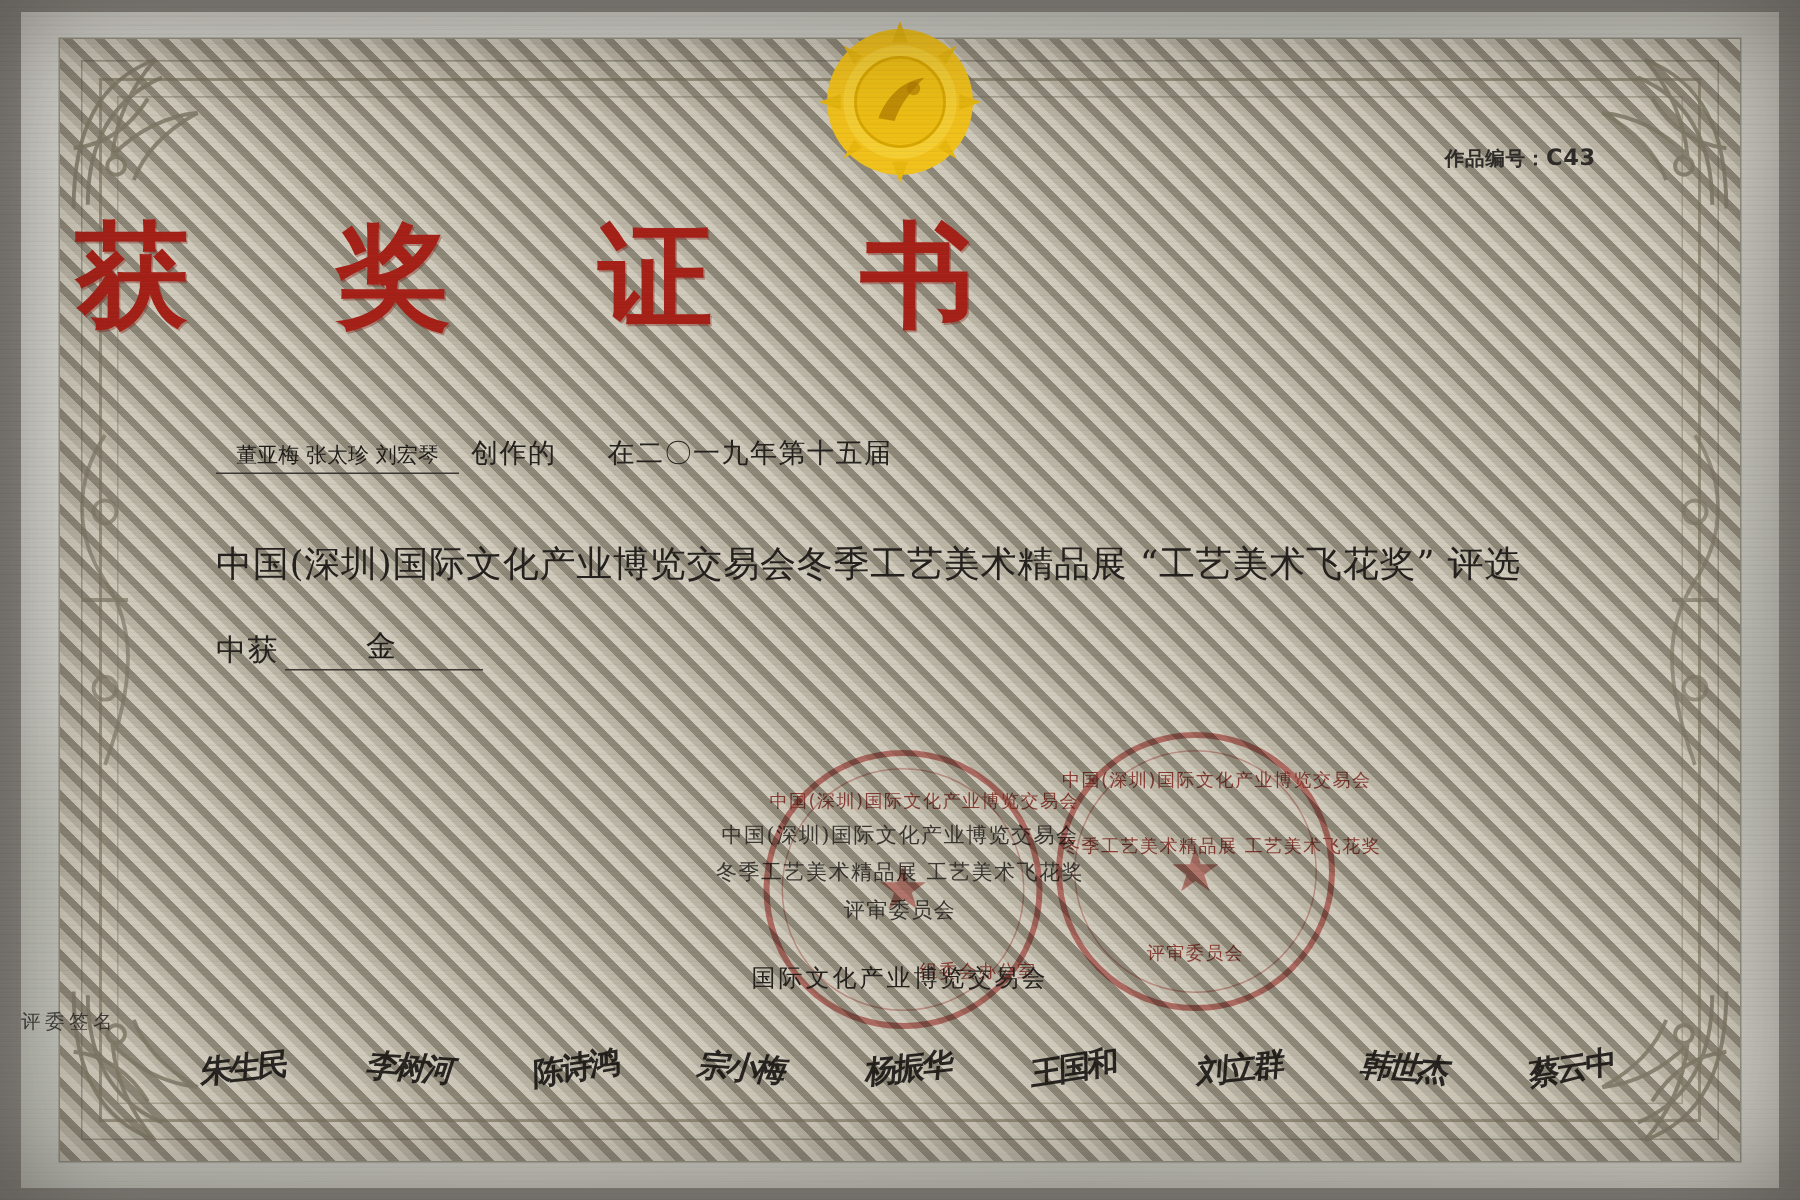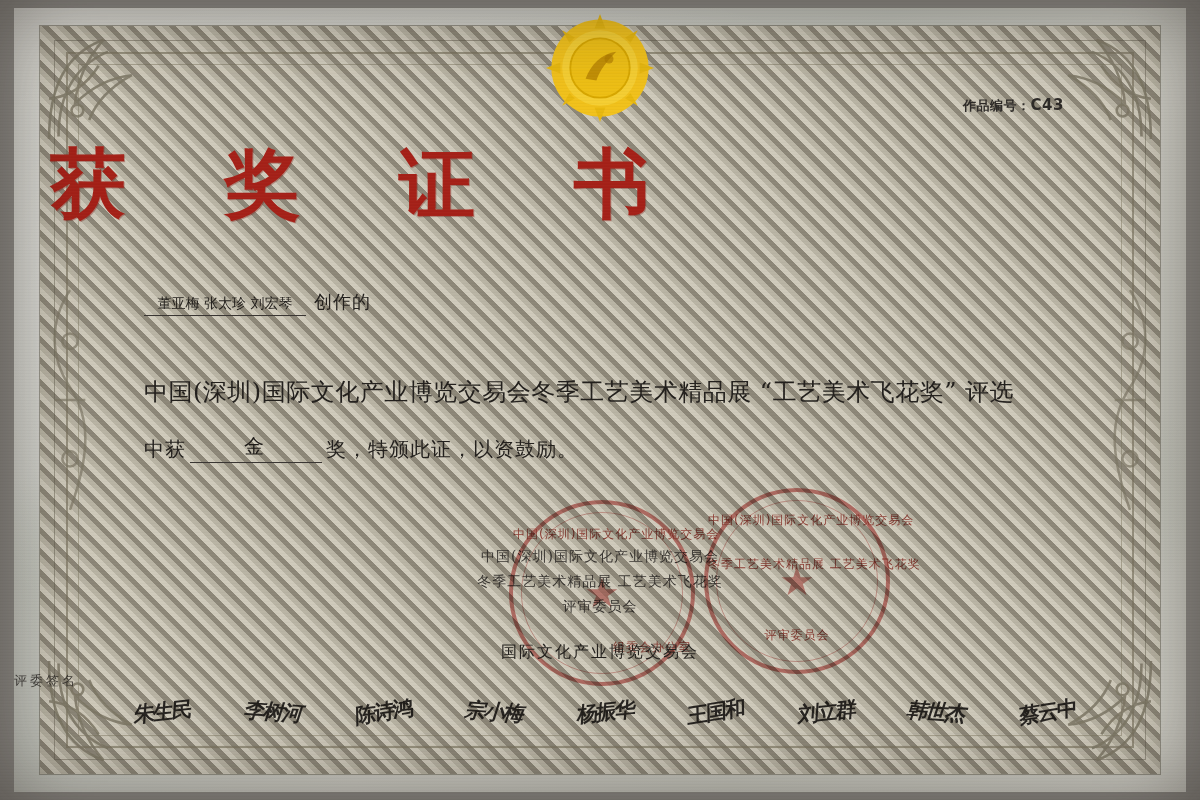--- a/index.html
+++ b/index.html
@@ -150,21 +150,21 @@
     right: 120px;
     top: 282px;
     color: #23201d;
     font-family: "DejaVu Serif", serif;
     font-size: 19px;
   }
   .line {
     display: flex;
     align-items: flex-end;
     white-space: nowrap;
-    margin-bottom: 60px;
+    margin-bottom: 44px;
     letter-spacing: 1px;
   }
   .line.l1 { font-size: 18px; }
   .blank {
     display: inline-block;
     border-bottom: 1px solid #3a3633;
     text-align: center;
     padding: 0 6px 2px 6px;
     font-family: "DejaVu Serif", serif;
   }
@@ -391,28 +391,28 @@
       <span>作品编号：</span><span class="num">C43</span>
     </div>
 
     <div class="title">获 奖 证 书</div>
 
     <div class="body">
 
       <div class="line l1">
         <span class="blank hand names">董亚梅 张太珍 刘宏琴</span>
         <span class="lbl">创作的</span>
+        <span class="lbl" style="padding-left:26px;">在二〇一九年第十五届</span>
       </div>
 
       <div class="line l2">中国(深圳)国际文化产业博览交易会冬季工艺美术精品展 “工艺美术飞花奖” 评选</div>
 
       <div class="line l3">
         <span>中获</span>
         <span class="blank hand medal" style="margin:0 4px;">金</span>
-        <span>奖，特颁此证，以资鼓励。</span>
       </div>
 
     </div>
 
     <div class="orgblock">
       <div class="orgline">中国(深圳)国际文化产业博览交易会</div>
       <div class="orgline">冬季工艺美术精品展 工艺美术飞花奖</div>
       <div class="orgline">评审委员会</div>
     </div>
 

